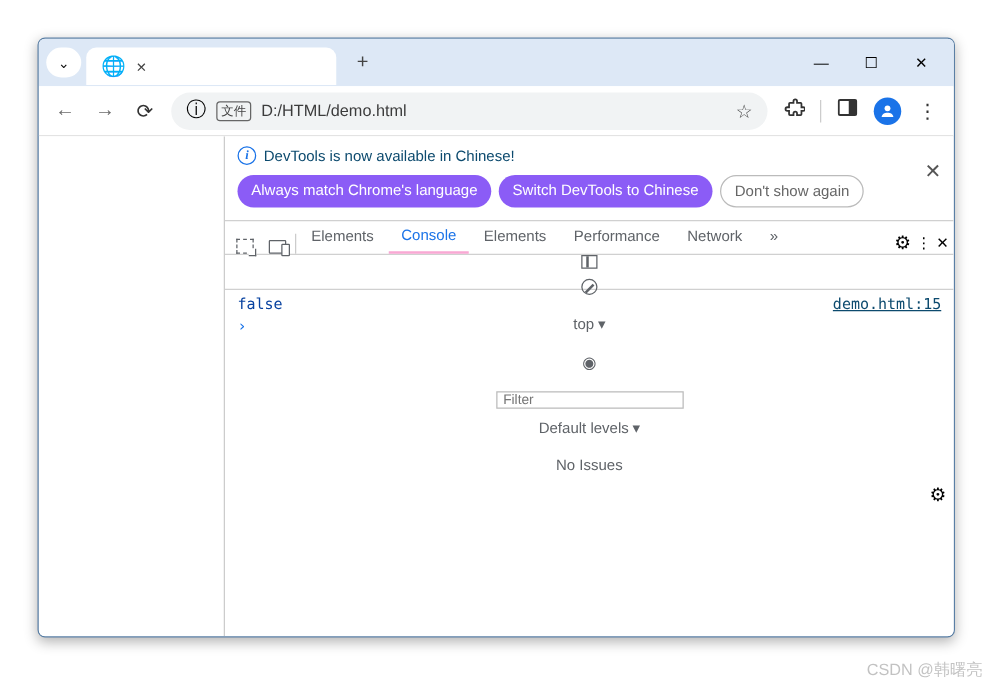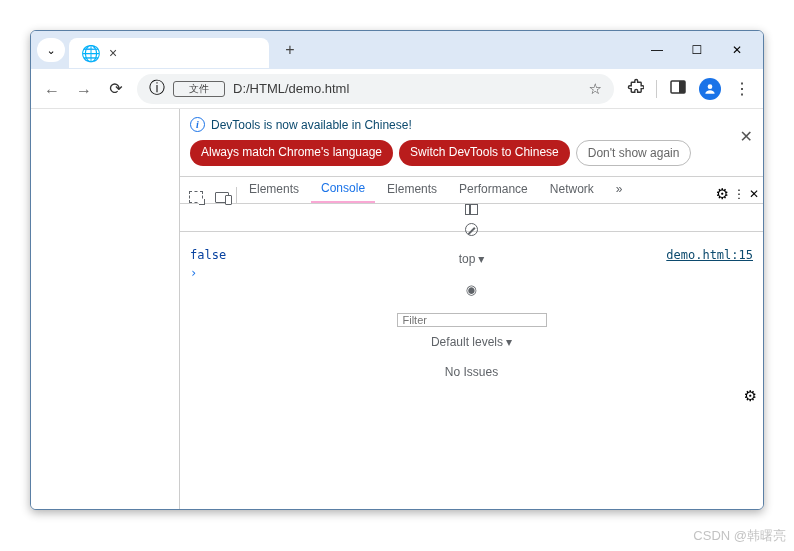--- a/index.html
+++ b/index.html
@@ -9,38 +9,38 @@
 .dropdown-btn { width: 28px; height: 24px; background: #fff; border-radius: 12px; display: flex; align-items: center; justify-content: center; font-size: 11px; }
 .tab { background: #fff; border-radius: 8px 8px 0 0; height: 30px; margin-top: 6px; padding: 0 12px; display: flex; align-items: center; gap: 8px; width: 200px; }
 .tab-title { font-size: 12px; flex: 1; }
 .tab-x { font-size: 14px; color: #444; }
 .newtab { width: 26px; height: 26px; display: flex; align-items: center; justify-content: center; font-size: 16px; color: #444; margin-left: 4px; }
 .winctl { margin-left: auto; display: flex; gap: 0; }
 .winctl > div { width: 40px; height: 30px; display: flex; align-items: center; justify-content: center; font-size: 12px; }
 .toolbar { height: 40px; background: #fff; display: flex; align-items: center; padding: 0 10px; gap: 10px; border-bottom: 1px solid #e3e3e3; }
 .nav-btn { color: #6b6b6b; font-size: 16px; width: 22px; text-align: center; }
 .addr { flex: 1; background: #f1f3f4; border-radius: 18px; height: 30px; display: flex; align-items: center; padding: 0 12px; gap: 8px; }
-.addr-type { border: 1px solid #666; border-radius: 3px; font-size: 10px; padding: 0 15px; color: #444; }
+.addr-type { border: 1px solid #666; border-radius: 3px; font-size: 10px; padding: 0 3px; color: #444; }
 .addr-text { font-size: 13px; flex: 1; color: #3c3c3c; }
 .star { font-size: 15px; color: #444; }
 .icon-btn { width: 22px; text-align: center; color: #333; font-size: 16px; }
 .sep { width: 1px; height: 18px; background: #ccc; }
 .avatar { width: 22px; height: 22px; border-radius: 50%; background: #1a73e8; display: flex; align-items: center; justify-content: center; }
 .avatar svg { width: 14px; height: 14px; fill: #fff; }
 .content { flex: 1; display: flex; overflow: hidden; }
 .page { width: 148px; background: #fff; }
 .devtools { flex: 1; border-left: 1px solid #ccc; background: #fff; display: flex; flex-direction: column; font-size: 12px; }
 .infobar { padding: 8px 10px 10px 10px; position: relative; }
 .info-close { position: absolute; right: 10px; top: 18px; font-size: 16px; color: #555; }
 .info-row { display: flex; align-items: center; gap: 6px; margin-bottom: 8px; }
 .info-icon { width: 15px; height: 15px; border: 1.5px solid #1a73e8; border-radius: 50%; display: flex; align-items: center; justify-content: center; color: #1a73e8; font-size: 10px; font-weight: bold; font-style: italic; font-family: serif; }
 .info-text { color: #0c4a6e; }
 .pill-row { display: flex; gap: 6px; flex-wrap: wrap; }
 .pill { border-radius: 14px; padding: 5px 11px; font-size: 12px; white-space: nowrap; }
-.pill-blue { background: #b91c1c; color: #fff; }
+.pill-blue { background: #8b5cf6; color: #fff; }
 .pill-gray { background: #fff; border: 1px solid #bbb; color: #666; }
 .tabbar { height: 28px; display: flex; align-items: flex-end; border-top: 1px solid #d0d0d0; border-bottom: 1px solid #d0d0d0; padding: 0 4px; gap: 2px; }
 .tb-icon { padding: 0 5px; color: #5f6368; display: flex; align-items: center; }
 .dotted-box { width: 14px; height: 12px; border: 1px dashed #5f6368; position: relative; }
 .dotted-box::after { content:''; position:absolute; right:-3px; bottom:-3px; width:5px; height:5px; background:#fff; border-right:1px solid #5f6368; border-bottom:1px solid #5f6368; }
 .devices { width:14px; height:11px; border:1.5px solid #5f6368; border-radius:1px; position:relative; }
 .devices::after { content:''; position:absolute; right:-4px; bottom:-3px; width:5px; height:8px; border:1.5px solid #5f6368; border-radius:1px; background:#fff; }
 .dt-tab { padding: 0 10px; height: 28px; display: flex; align-items: center; color: #5f6368; }
 .dt-tab.active { color: #1a73e8; border-bottom: 2px solid #f9a8d4; }
 .tb-right { margin-left: auto; display: flex; gap: 4px; align-items: center; }
@@ -48,21 +48,21 @@
 .filterbar { height: 28px; display: flex; align-items: center; border-bottom: 1px solid #d0d0d0; padding: 0 6px; gap: 8px; flex-direction: column; }
 .fb-icon { color: #5f6368; width: 18px; display: flex; align-items: center; justify-content: center; }
 .sidebar-ic { width:13px; height:11px; border:1.5px solid #5f6368; position:relative; }
 .sidebar-ic::after { content:''; position:absolute; left:3px; top:0; bottom:0; width:1.5px; background:#5f6368; }
 .nocircle { width:13px; height:13px; border:1.5px solid #5f6368; border-radius:50%; position:relative; }
 .nocircle::after { content:''; position:absolute; left:1px; right:1px; top:50%; height:1.5px; background:#5f6368; transform:rotate(-45deg); }
 .eye::before { content:'◉'; color:#5f6368; font-size:13px; }
 .fb-sel { color: #5f6368; display: flex; align-items: center; gap: 3px; }
 .fb-sep { width: 1px; height: 16px; background: #ccc; }
 .filter-input { border: 1px solid #bbb; height: 19px; padding: 0 5px; width: 150px; font-size: 11px; color: #999; }
-.console { flex: 1; font-family: Consolas, monospace; font-size: 12px; padding: 4px 10px; margin-top: 12px; }
+.console { flex: 1; font-family: Consolas, monospace; font-size: 12px; padding: 4px 10px; }
 .c-row { display: flex; }
 .c-val { color: #0842a0; }
 .c-src { margin-left: auto; color: #0c4a6e; text-decoration: underline; }
 .c-prompt { color: #1a73e8; margin-top: 4px; }
 .watermark { position: absolute; right: 8px; bottom: 6px; color: rgba(120,120,120,0.45); font-size: 13px; }
 </style>
 </head>
 <body>
 
 <div class="window">

